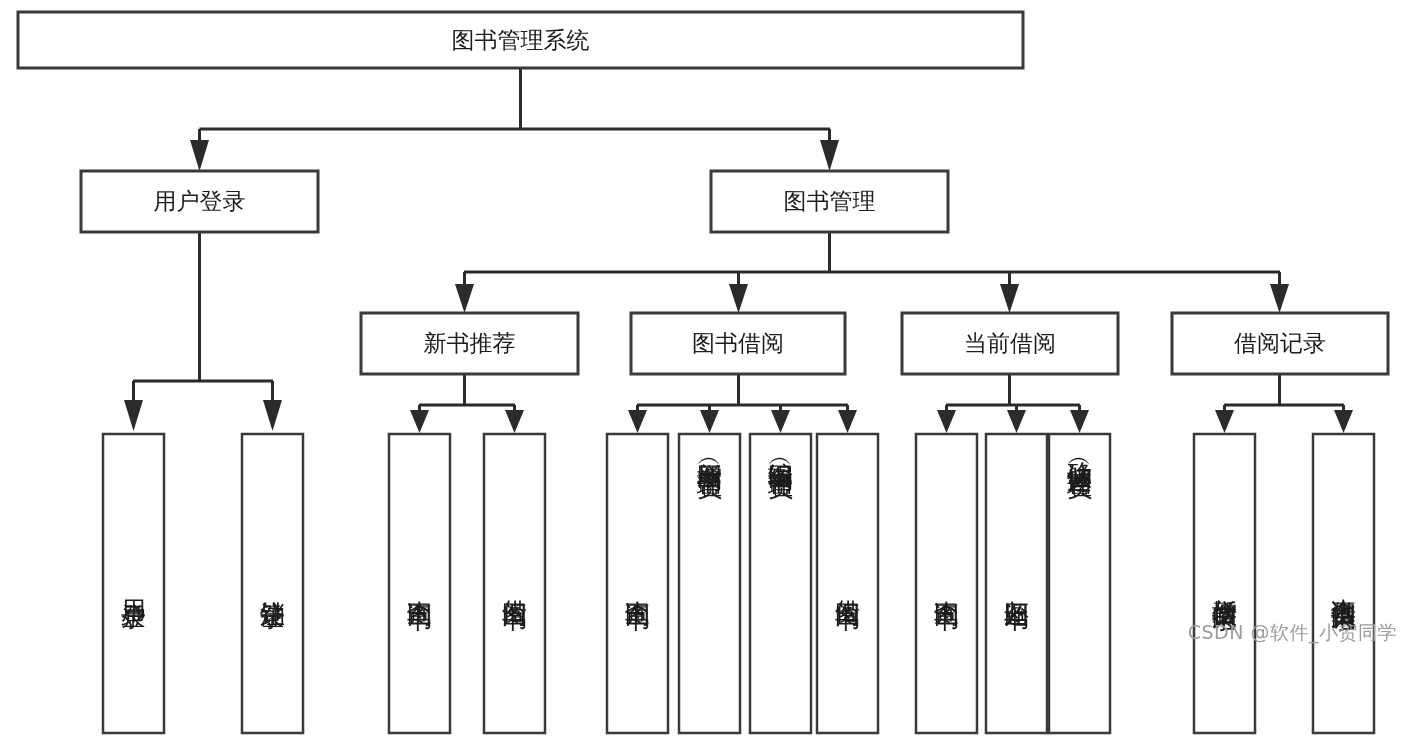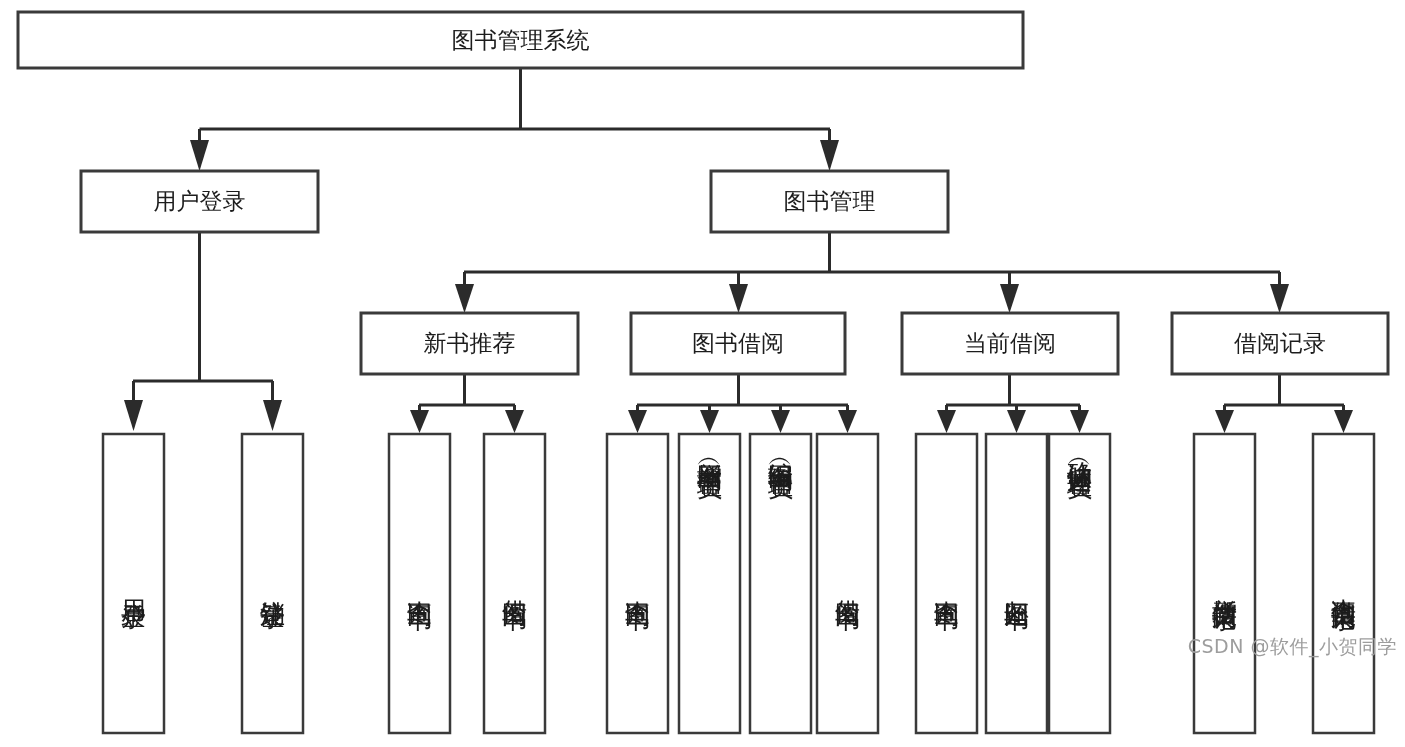--- a/index.html
+++ b/index.html
@@ -66,21 +66,21 @@
     text-align: center;
     white-space: nowrap;
     display: flex;
     align-items: center;
     justify-content: center;
     pointer-events: none;
   }
   .watermark {
     position: absolute;
     right: 8px;
-    bottom: 0;
+    bottom: 14px;
     font-family: "DejaVu Sans", "Liberation Sans", sans-serif;
     font-size: 19px;
     color: #9d9d9d;
     white-space: nowrap;
     letter-spacing: 0.5px;
   }
 </style>
 </head>
 <body>
 

